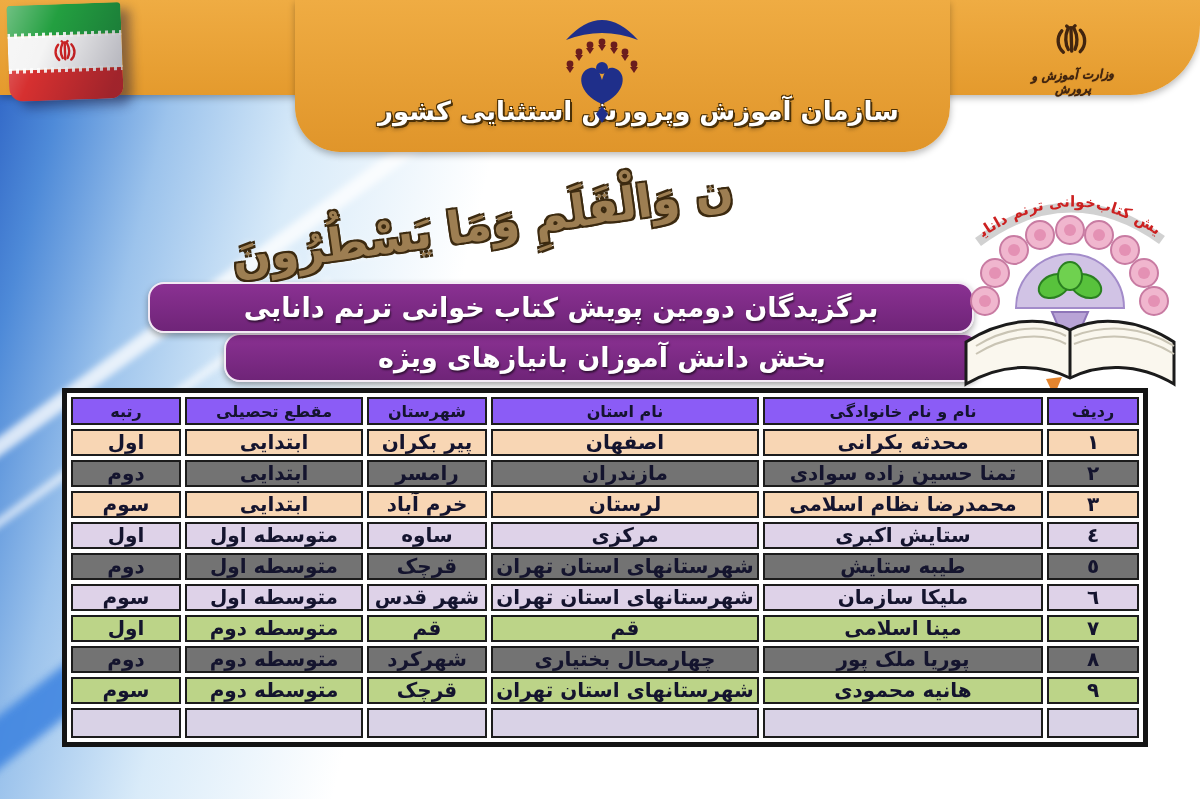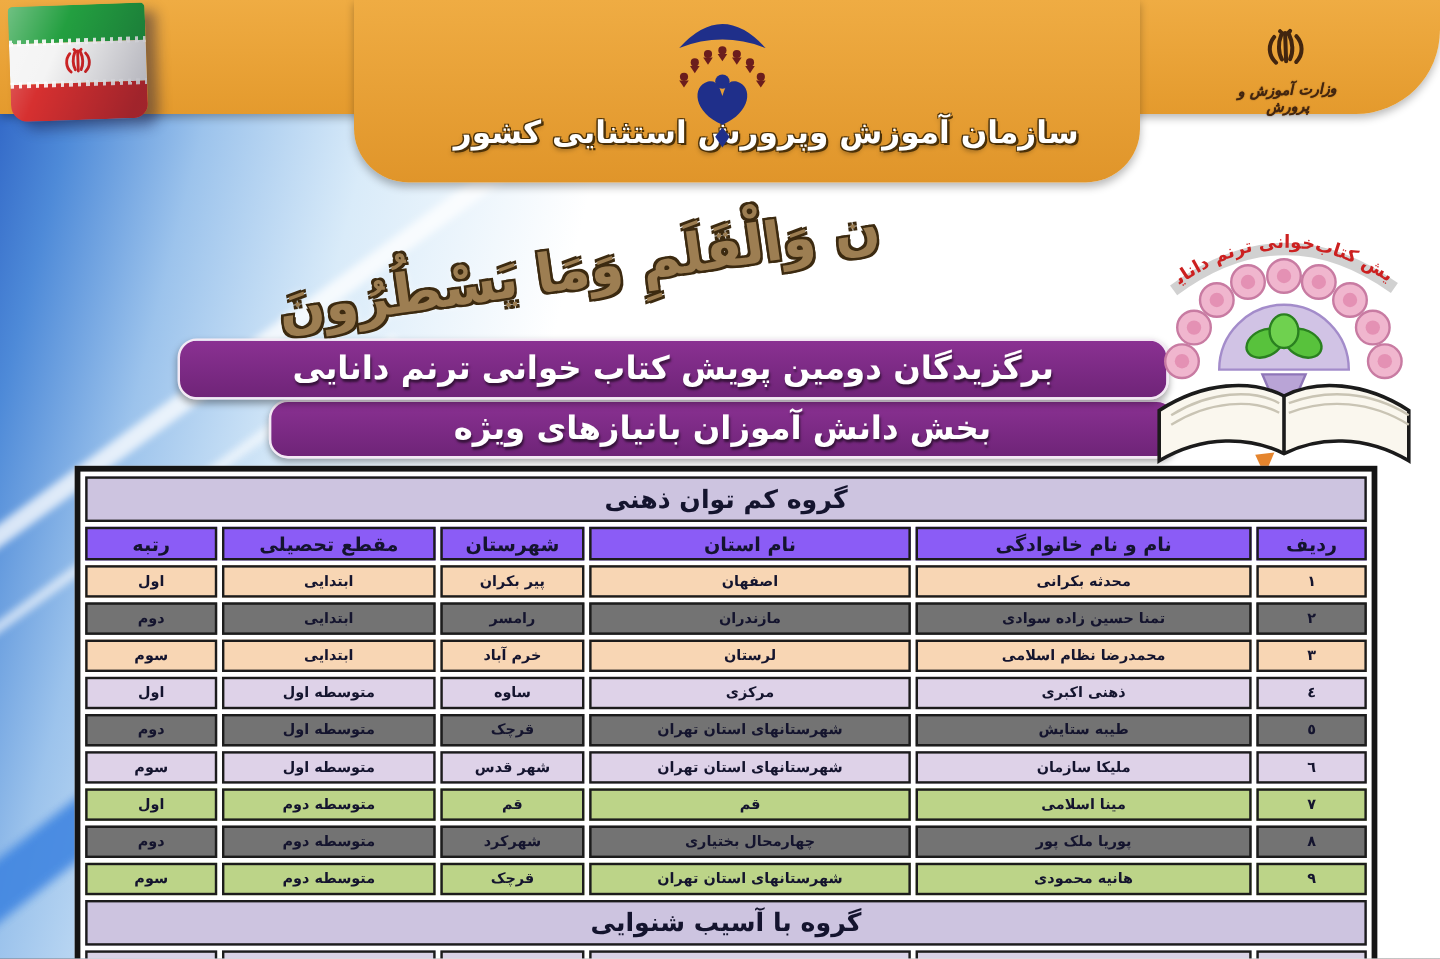--- a/index.html
+++ b/index.html
@@ -62,21 +62,21 @@
   .campaign-logo{position:absolute;left:948px;top:146px;width:244px;height:250px;}
 
   
   .table-wrap{position:absolute;left:62px;top:388px;width:1086px;height:411px;overflow:hidden;}
   table.results{width:1086px;table-layout:fixed;border-collapse:separate;border-spacing:4px;
     background:#ffffff;border:5px solid #141414;direction:rtl;}
   table.results th,table.results td{border:2px solid #1c1c1c;text-align:center;vertical-align:middle;
     font-weight:bold;color:#14142e;overflow:hidden;white-space:nowrap;padding:0;}
   th.group-hdr{height:34px;background:#cdc4e0;font-size:21px;color:#191742;}
   tr.cols th{height:24px;background:#8b5cf6;font-size:16px;}
-  tbody td{height:23px;line-height:23px;font-size:12px;}
+  tbody td{height:23px;line-height:23px;font-size:20px;}
   tr.row-peach td{background:#f8d6b4;}
   tr.row-white td{background:#737373;}
   tr.row-mauve td{background:#ded2e8;}
   tr.row-green td{background:#bcd488;}
   tr.partial td{height:26px;background:#d9d2e6;}
 </style>
 </head>
 <body>
 
 <div id="stage">
@@ -210,23 +210,20 @@
     <table class="results">
       <colgroup>
         <col style="width:92px">
           <col style="width:280px">
           <col style="width:268px">
         <col style="width:120px">
           <col style="width:178px">
           <col style="width:110px">
       </colgroup>
       <thead>
-        <tr>
-          <th class="group-hdr" colspan="6">گروه کم توان ذهنی</th>
-        </tr>
         <tr class="cols">
             <th>ردیف</th>
             <th>نام و نام خانوادگی</th>
             <th>نام استان</th>
             <th>شهرستان</th>
             <th>مقطع تحصیلی</th>
             <th>رتبه</th>
           </tr>
       </thead>
       <tbody>
@@ -249,21 +246,21 @@
           <tr class="row-peach">
             <td>٣</td>
             <td>محمدرضا  نظام اسلامی</td>
             <td>لرستان</td>
             <td>خرم آباد</td>
             <td>ابتدایی</td>
             <td>سوم</td>
           </tr>
           <tr class="row-mauve">
             <td>٤</td>
-            <td>ذهنی  اکبری</td>
+            <td>ستایش  اکبری</td>
             <td>مرکزی</td>
             <td>ساوه</td>
             <td>متوسطه اول</td>
             <td>اول</td>
           </tr>
           <tr class="row-white">
             <td>٥</td>
             <td>طیبه  ستایش</td>
             <td>شهرستانهای استان تهران</td>
             <td>قرچک</td>
@@ -297,23 +294,20 @@
           <tr class="row-green">
             <td>٩</td>
             <td>هانیه  محمودی</td>
             <td>شهرستانهای استان تهران</td>
             <td>قرچک</td>
             <td>متوسطه دوم</td>
             <td>سوم</td>
           </tr>
         </tbody>
       <tfoot>
-        <tr>
-          <th class="group-hdr" colspan="6">گروه با آسیب شنوایی</th>
-        </tr>
         <tr class="partial">
           <td></td>
             <td></td>
             <td></td>
           <td></td>
             <td></td>
             <td></td>
         </tr>
       </tfoot>
     </table>

